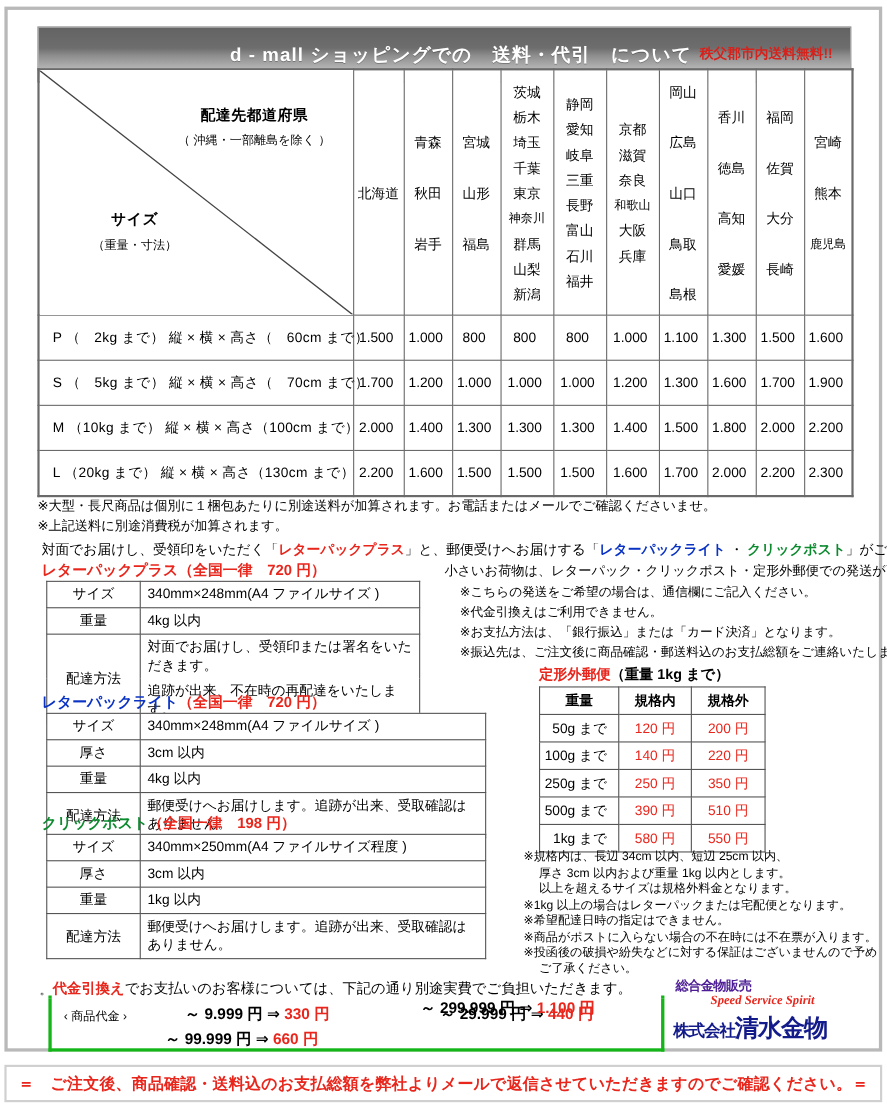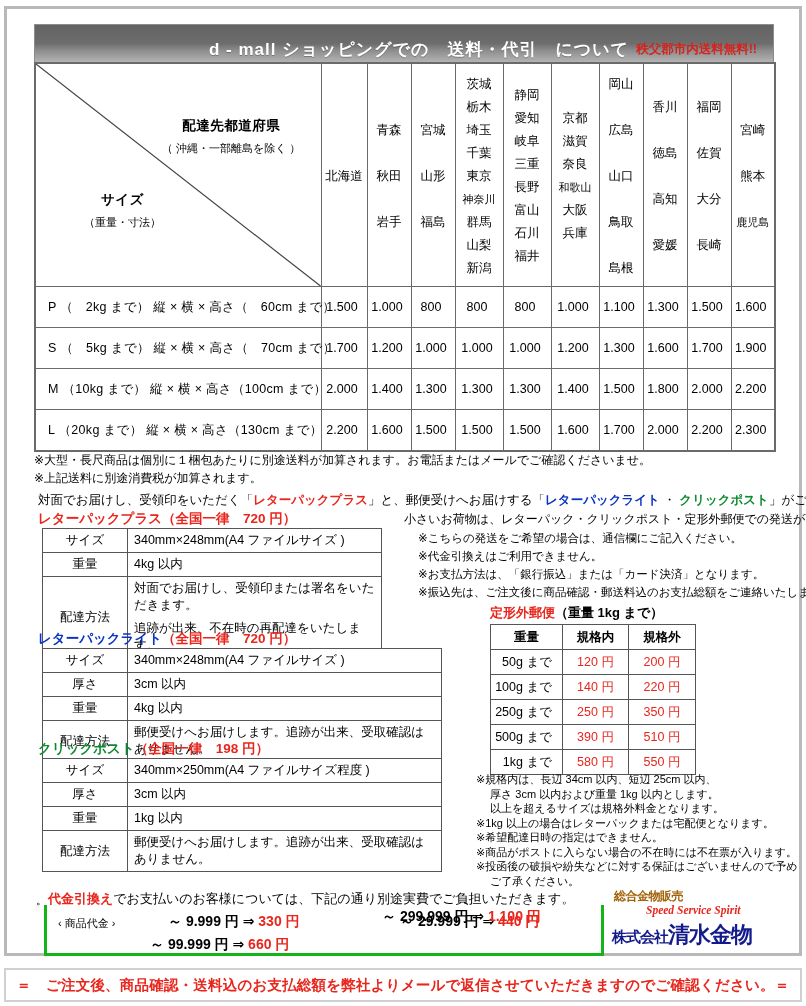--- a/index.html
+++ b/index.html
@@ -74,21 +74,21 @@
     vertical-align:middle;
     padding:0;
     background:#fff;
   }
   .diag-cell{
     position:relative;height:222px;
     padding:0 !important;
   }
   .diag-cell .diag-svg{position:absolute;left:0;top:0;width:100%;height:100%;}
   .diag-cell .dest{
-    position:absolute;right:20px;top:53px;text-align:center;
+    position:absolute;right:20px;top:32px;text-align:center;
     font-size:13.5px;font-weight:bold;letter-spacing:.5px;
   }
   .diag-cell .dest .sub{
     display:block;font-size:11px;font-weight:normal;margin-top:6px;letter-spacing:0;
   }
   .diag-cell .size{
     position:absolute;left:48px;bottom:56px;text-align:center;
     font-size:13.5px;font-weight:bold;letter-spacing:.5px;
   }
   .diag-cell .size .sub{
@@ -198,21 +198,21 @@
   .cod-box .tick-l{position:absolute;left:-3px;top:-3px;width:3px;height:3px;background:#13b518;}
   .cod-box .tick-r{position:absolute;right:-3px;top:-3px;width:3px;height:3px;background:#13b518;}
   .cod-label{position:absolute;left:58px;top:916px;font-size:11px;white-space:nowrap;}
   .cod-row{position:absolute;font-size:14px;font-weight:bold;white-space:nowrap;}
   .cod-row .amt{color:#e8261c;}
 
   
   .logo{position:absolute;left:612px;top:888px;width:182px;height:70px;}
   .logo .lg1{
     position:absolute;left:2px;top:0;
-    font-size:12px;font-weight:bold;color:#a16207;letter-spacing:-.5px;
+    font-size:12px;font-weight:bold;color:#4c1d95;letter-spacing:-.5px;
     background:transparent;
     -webkit-text-stroke:0;
     white-space:nowrap;
   }
   .logo .lg2{
     position:absolute;left:34px;top:16px;
     font-size:11.5px;font-style:italic;font-weight:bold;color:#e8261c;
     font-family:"Liberation Serif","DejaVu Serif",serif;
     white-space:nowrap;
   }

